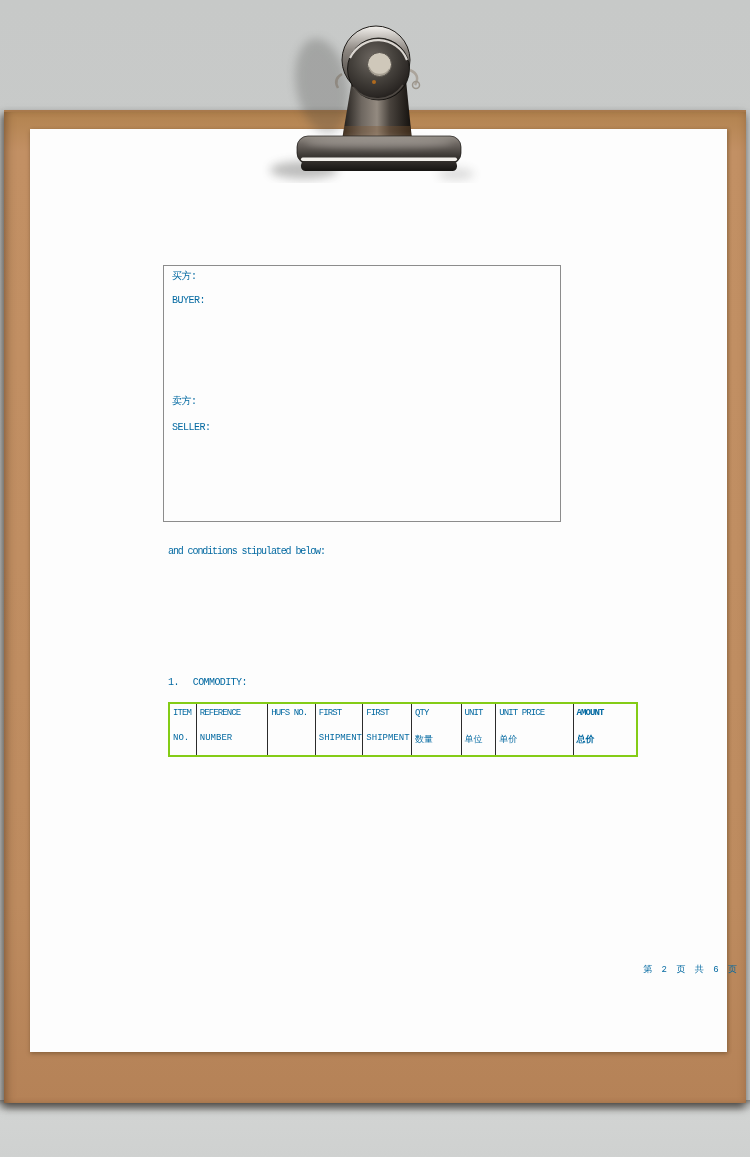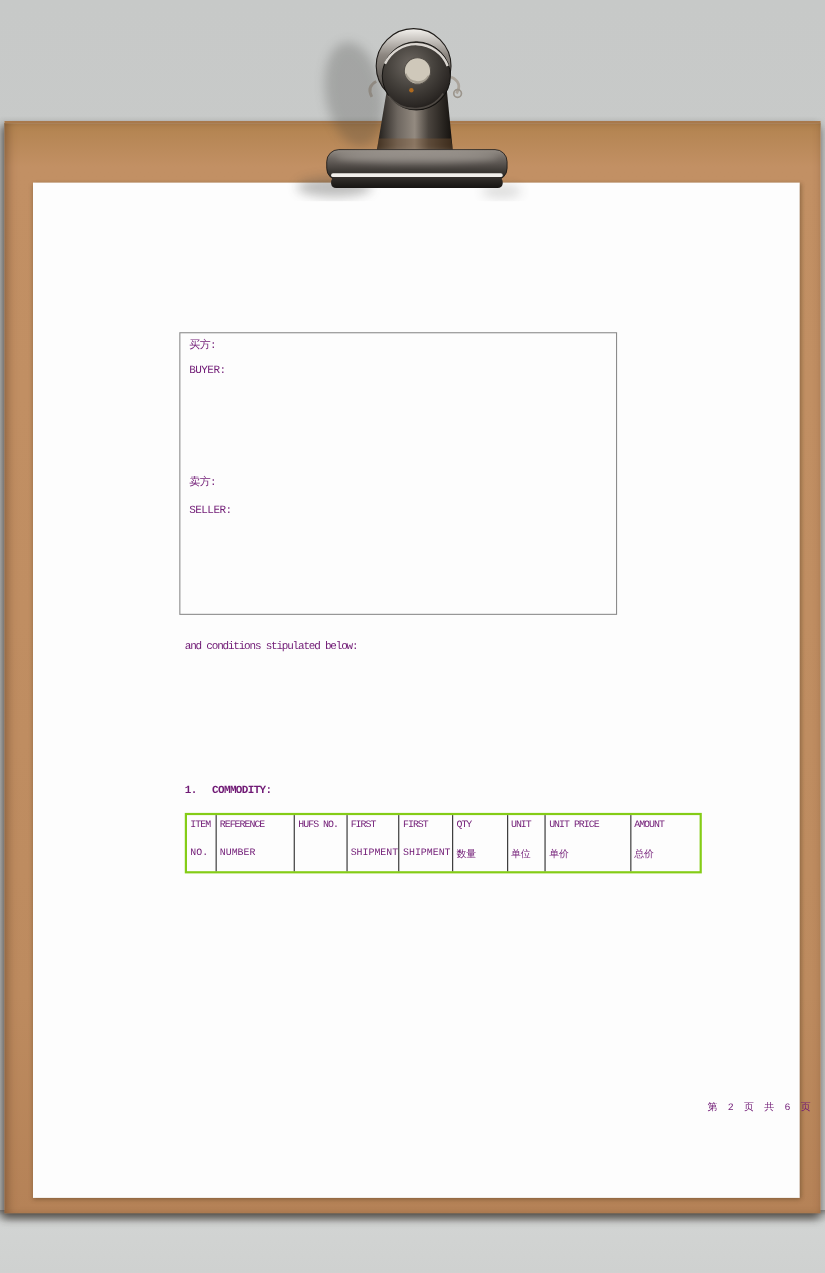--- a/index.html
+++ b/index.html
@@ -35,22 +35,21 @@
       -3px 4px 7px rgba(50, 45, 38, 0.45),
       0 5px 8px rgba(45, 42, 38, 0.5);
   }
   
   .paper {
     position: absolute;
     left: 30px; top: 129px;
     width: 697px; height: 923px;
     background: #fdfdfd;
     box-shadow: 0 2px 4px rgba(100, 70, 40, 0.45), 2px 0 3px rgba(100, 70, 40, 0.25);
-    color: #701a75;
-    margin-top: 37px;
+    color: #0369a1;
   }
   
   .parties-box {
     position: absolute;
     left: 133px; top: 136px;
     width: 398px; height: 257px;
     border: 1px solid #8c8c8c;
   }
   .parties-box .line {
     position: absolute;
@@ -74,38 +73,38 @@
     font-size: 10px;
     letter-spacing: -1.1px;
     white-space: nowrap;
   }
   .intro .line.cn { letter-spacing: 0; }
   
   .commodity-heading {
     position: absolute;
     left: 138px; top: 548px;
     font-size: 10px;
-    font-weight: bold;
+    font-weight: normal;
     letter-spacing: -0.6px;
   }
   .commodity-heading .num { margin-right: 14px; }
   
   .commodity-table {
     position: absolute;
     left: 138px; top: 573px;
     width: 470px; height: 55px;
     display: flex;
     border: 2px solid #84cc16;
   }
   .commodity-table .cell {
     position: relative;
     border-right: 1px solid #2b2b2b;
     height: 100%;
   }
-  .commodity-table .cell:last-child { border-right: none; }
+  .commodity-table .cell:last-child { border-right: none; font-weight: bold; }
   .commodity-table .l1, .commodity-table .l2 {
     position: absolute;
     left: 3px;
     font-size: 9px;
     letter-spacing: -0.9px;
     white-space: nowrap;
   }
   .commodity-table .l1 { top: 4px; }
   .commodity-table .l2 { top: 29px; letter-spacing: 0; }
   .c0 { width: 27px; } .c1 { width: 72px; } .c2 { width: 48px; font-family: Liberation Mono, monospace; }

